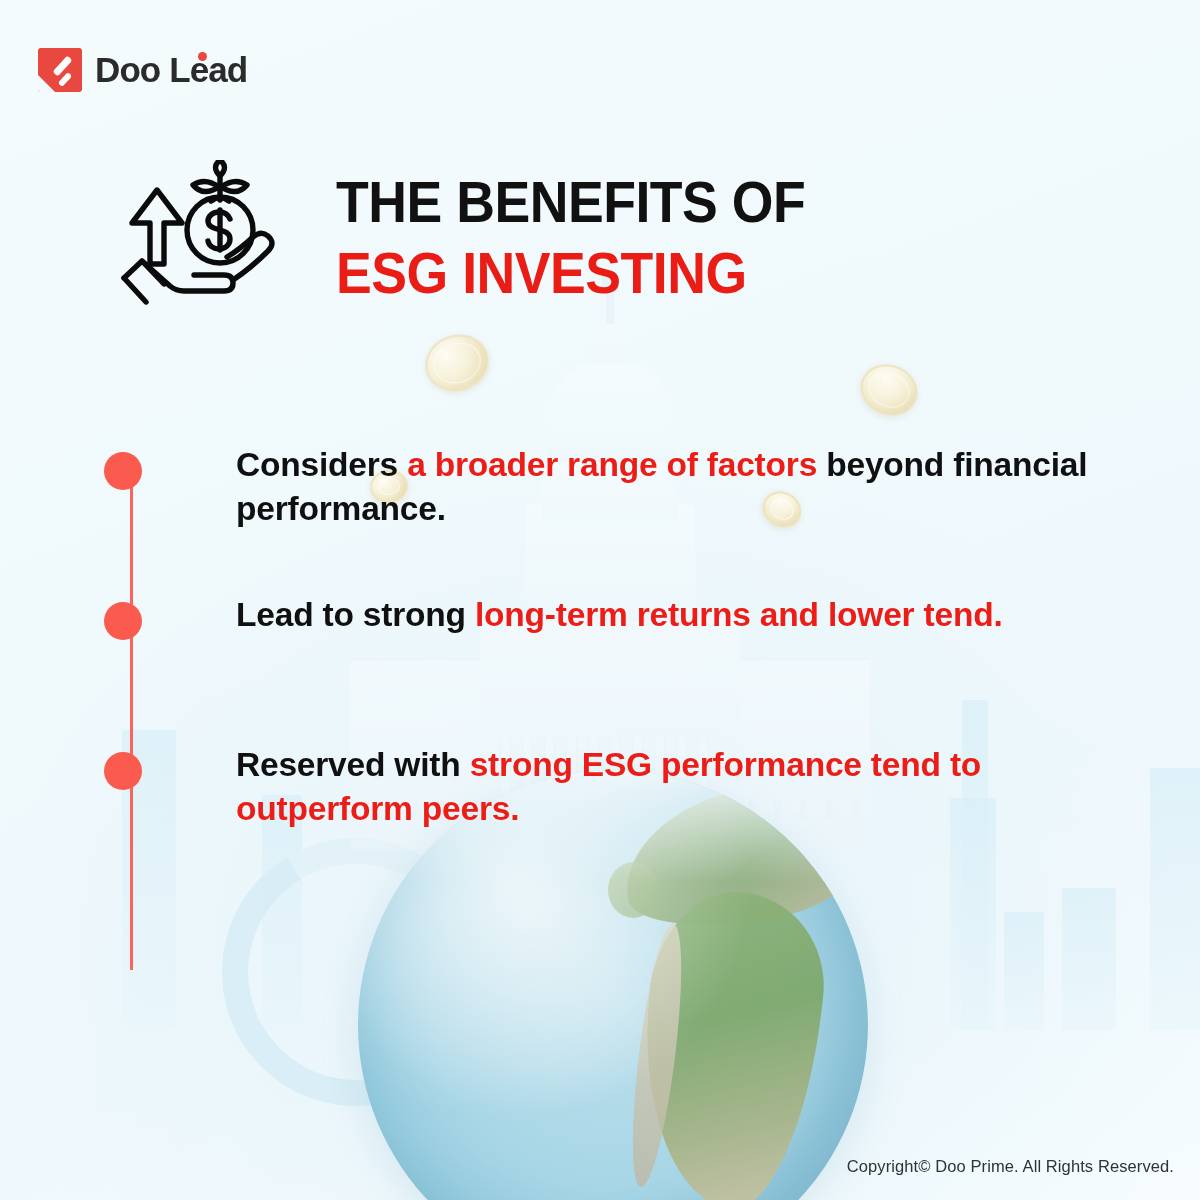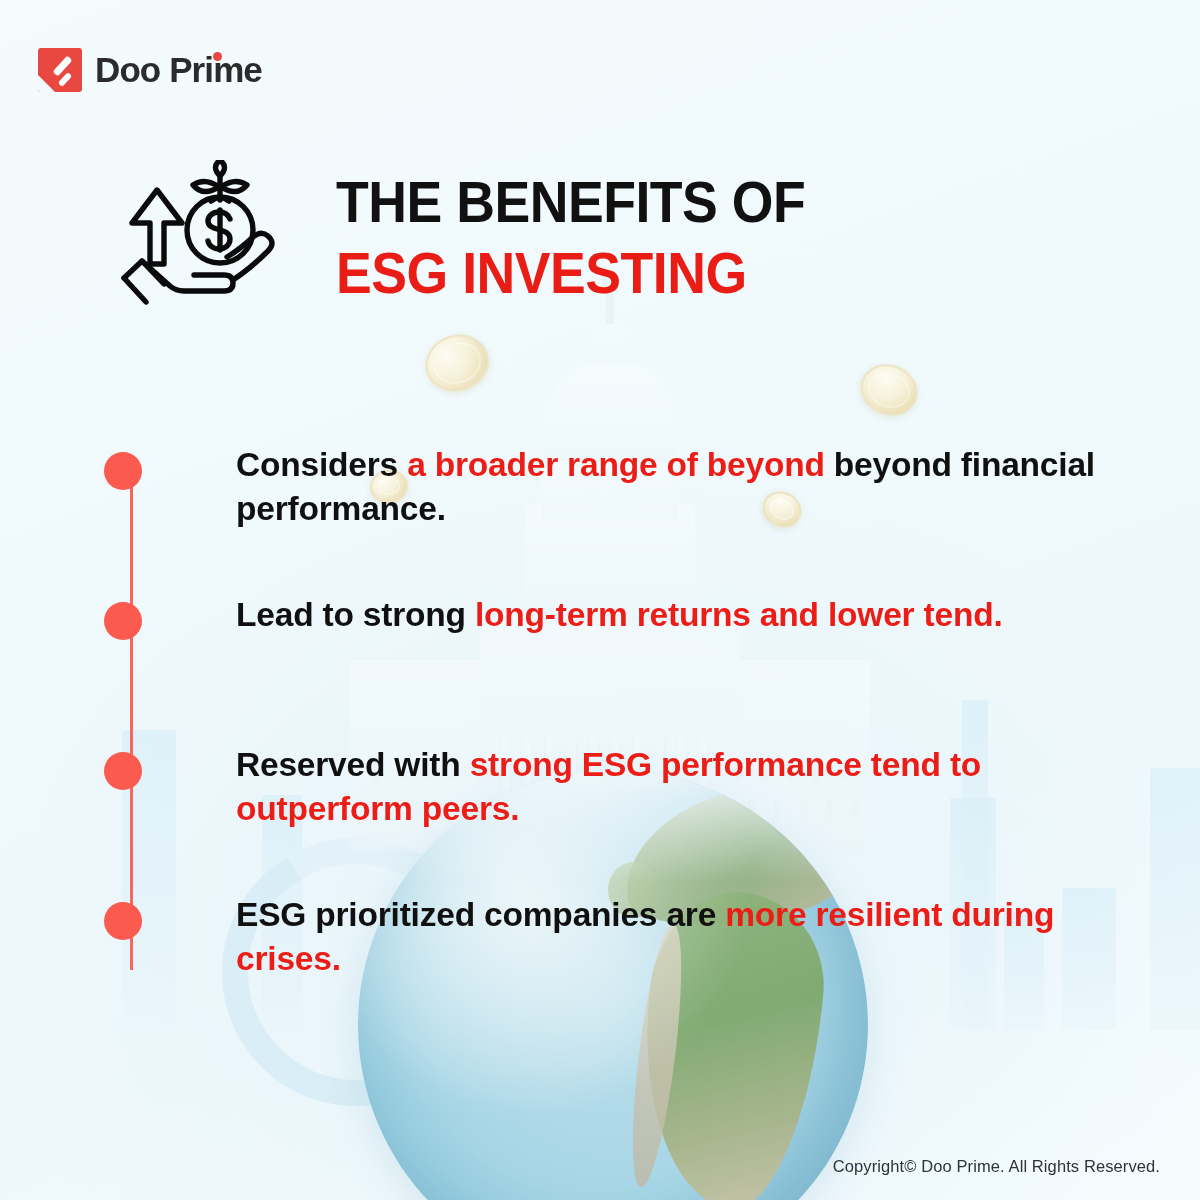--- a/index.html
+++ b/index.html
@@ -113,21 +113,21 @@
   .timeline{position:absolute;left:104px;top:440px;width:1010px;}
   .tl-line{position:absolute;left:26px;top:30px;width:3px;height:500px;background:#f9655c;}
   .item{position:relative;display:flex;align-items:flex-start;min-height:120px;margin-bottom:30px;}
   .item:last-child{margin-bottom:0;}
   .dot{width:38px;height:38px;border-radius:50%;background:#fb5a4f;flex:none;margin-top:12px;z-index:2;position:relative;}
   .txt{margin-left:94px;font-size:33.5px;line-height:1.30;font-weight:700;color:#101010;
     letter-spacing:-.2px;max-width:860px;margin-top:3px;}
   .txt .hl{color:#ec1c16;}
 
   
-  .footer{position:absolute;right:40px;bottom:24px;font-size:16.5px;color:#2e3338;
+  .footer{position:absolute;right:26px;bottom:24px;font-size:16.5px;color:#2e3338;
     letter-spacing:.1px;font-weight:400;}
 </style>
 </head>
 <body>
 
 <div id="stage">
 
   <div class="bg-layer">
     <div id="bars">
         <div class="bar" style="left: 122px; width: 54px; height: 300px; bottom: 170px;"></div>
@@ -208,21 +208,21 @@
       </div>
   </div>
 
   <div class="logo">
     <div class="logo-mark">
       <div class="notch"></div>
       <div class="slash1"></div>
       <div class="slash2"></div>
     </div>
     <div class="logo-text">
-      <span>Doo Prime</span>
+      <span>Doo Lead</span>
       <span class="logo-dot"></span>
     </div>
   </div>
 
   <div class="header">
     <div class="hero-icon">
       <svg viewBox="0 0 178 150" width="178" height="150" fill="none" stroke="#0b0b0b" stroke-width="5.4" stroke-linejoin="round" stroke-linecap="round">
 
         <path d="M38 104 V63 H20 L45 30 L70 63 H52 V104 Z"></path>
 
@@ -251,32 +251,28 @@
       <div class="title-l1">THE BENEFITS OF</div>
       <div class="title-l2">ESG INVESTING</div>
     </div>
   </div>
 
   <div class="timeline">
     <div class="tl-line"></div>
     <div id="items">
         <div class="item">
           <div class="dot"></div>
-          <div class="txt"><span>Considers </span><span class="hl">a broader range of beyond</span><span> beyond financial performance.</span></div>
+          <div class="txt"><span>Considers </span><span class="hl">a broader range of factors</span><span> beyond financial performance.</span></div>
         </div>
         <div class="item">
           <div class="dot"></div>
           <div class="txt"><span>Lead to strong </span><span class="hl">long-term returns and lower tend.</span></div>
         </div>
         <div class="item">
           <div class="dot"></div>
           <div class="txt"><span>Reserved with </span><span class="hl">strong ESG performance tend to outperform peers.</span></div>
         </div>
-        <div class="item">
-          <div class="dot"></div>
-          <div class="txt"><span>ESG prioritized companies are </span><span class="hl">more resilient during crises.</span></div>
-        </div>
       </div>
   </div>
 
   <div class="footer">Copyright© Doo Prime. All Rights Reserved.</div>
 
 </div>
 
 </body></html>

